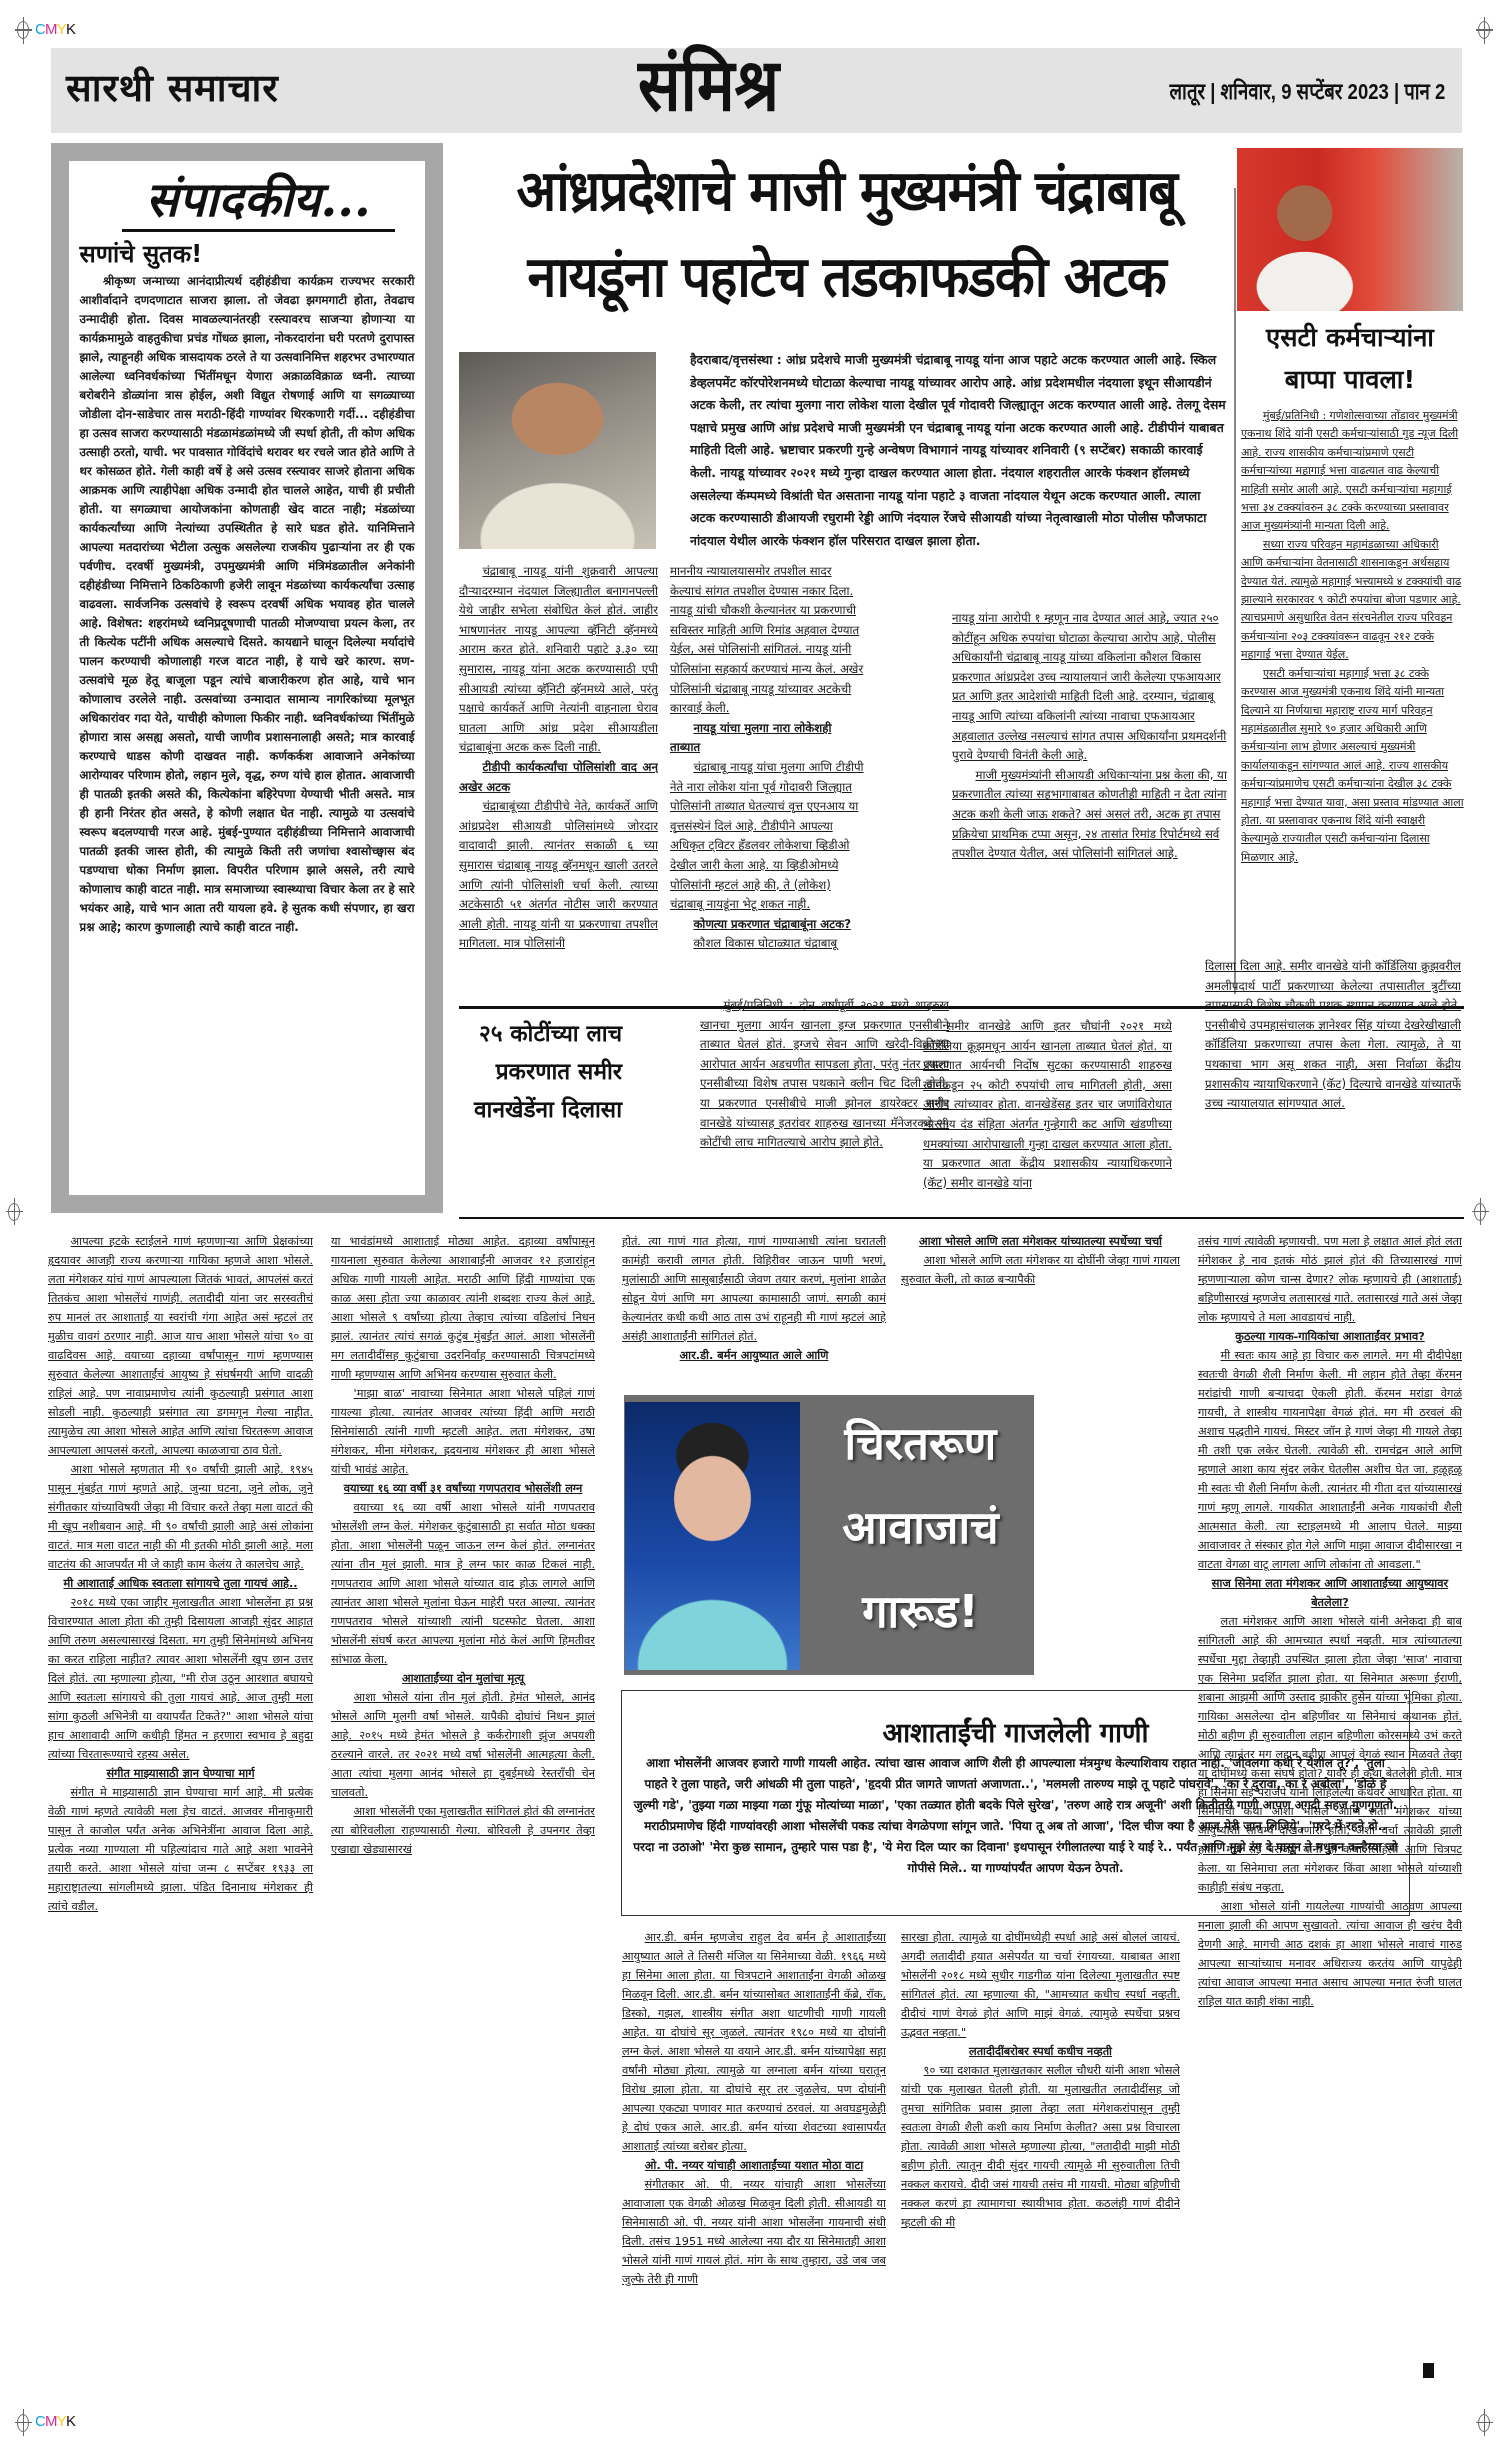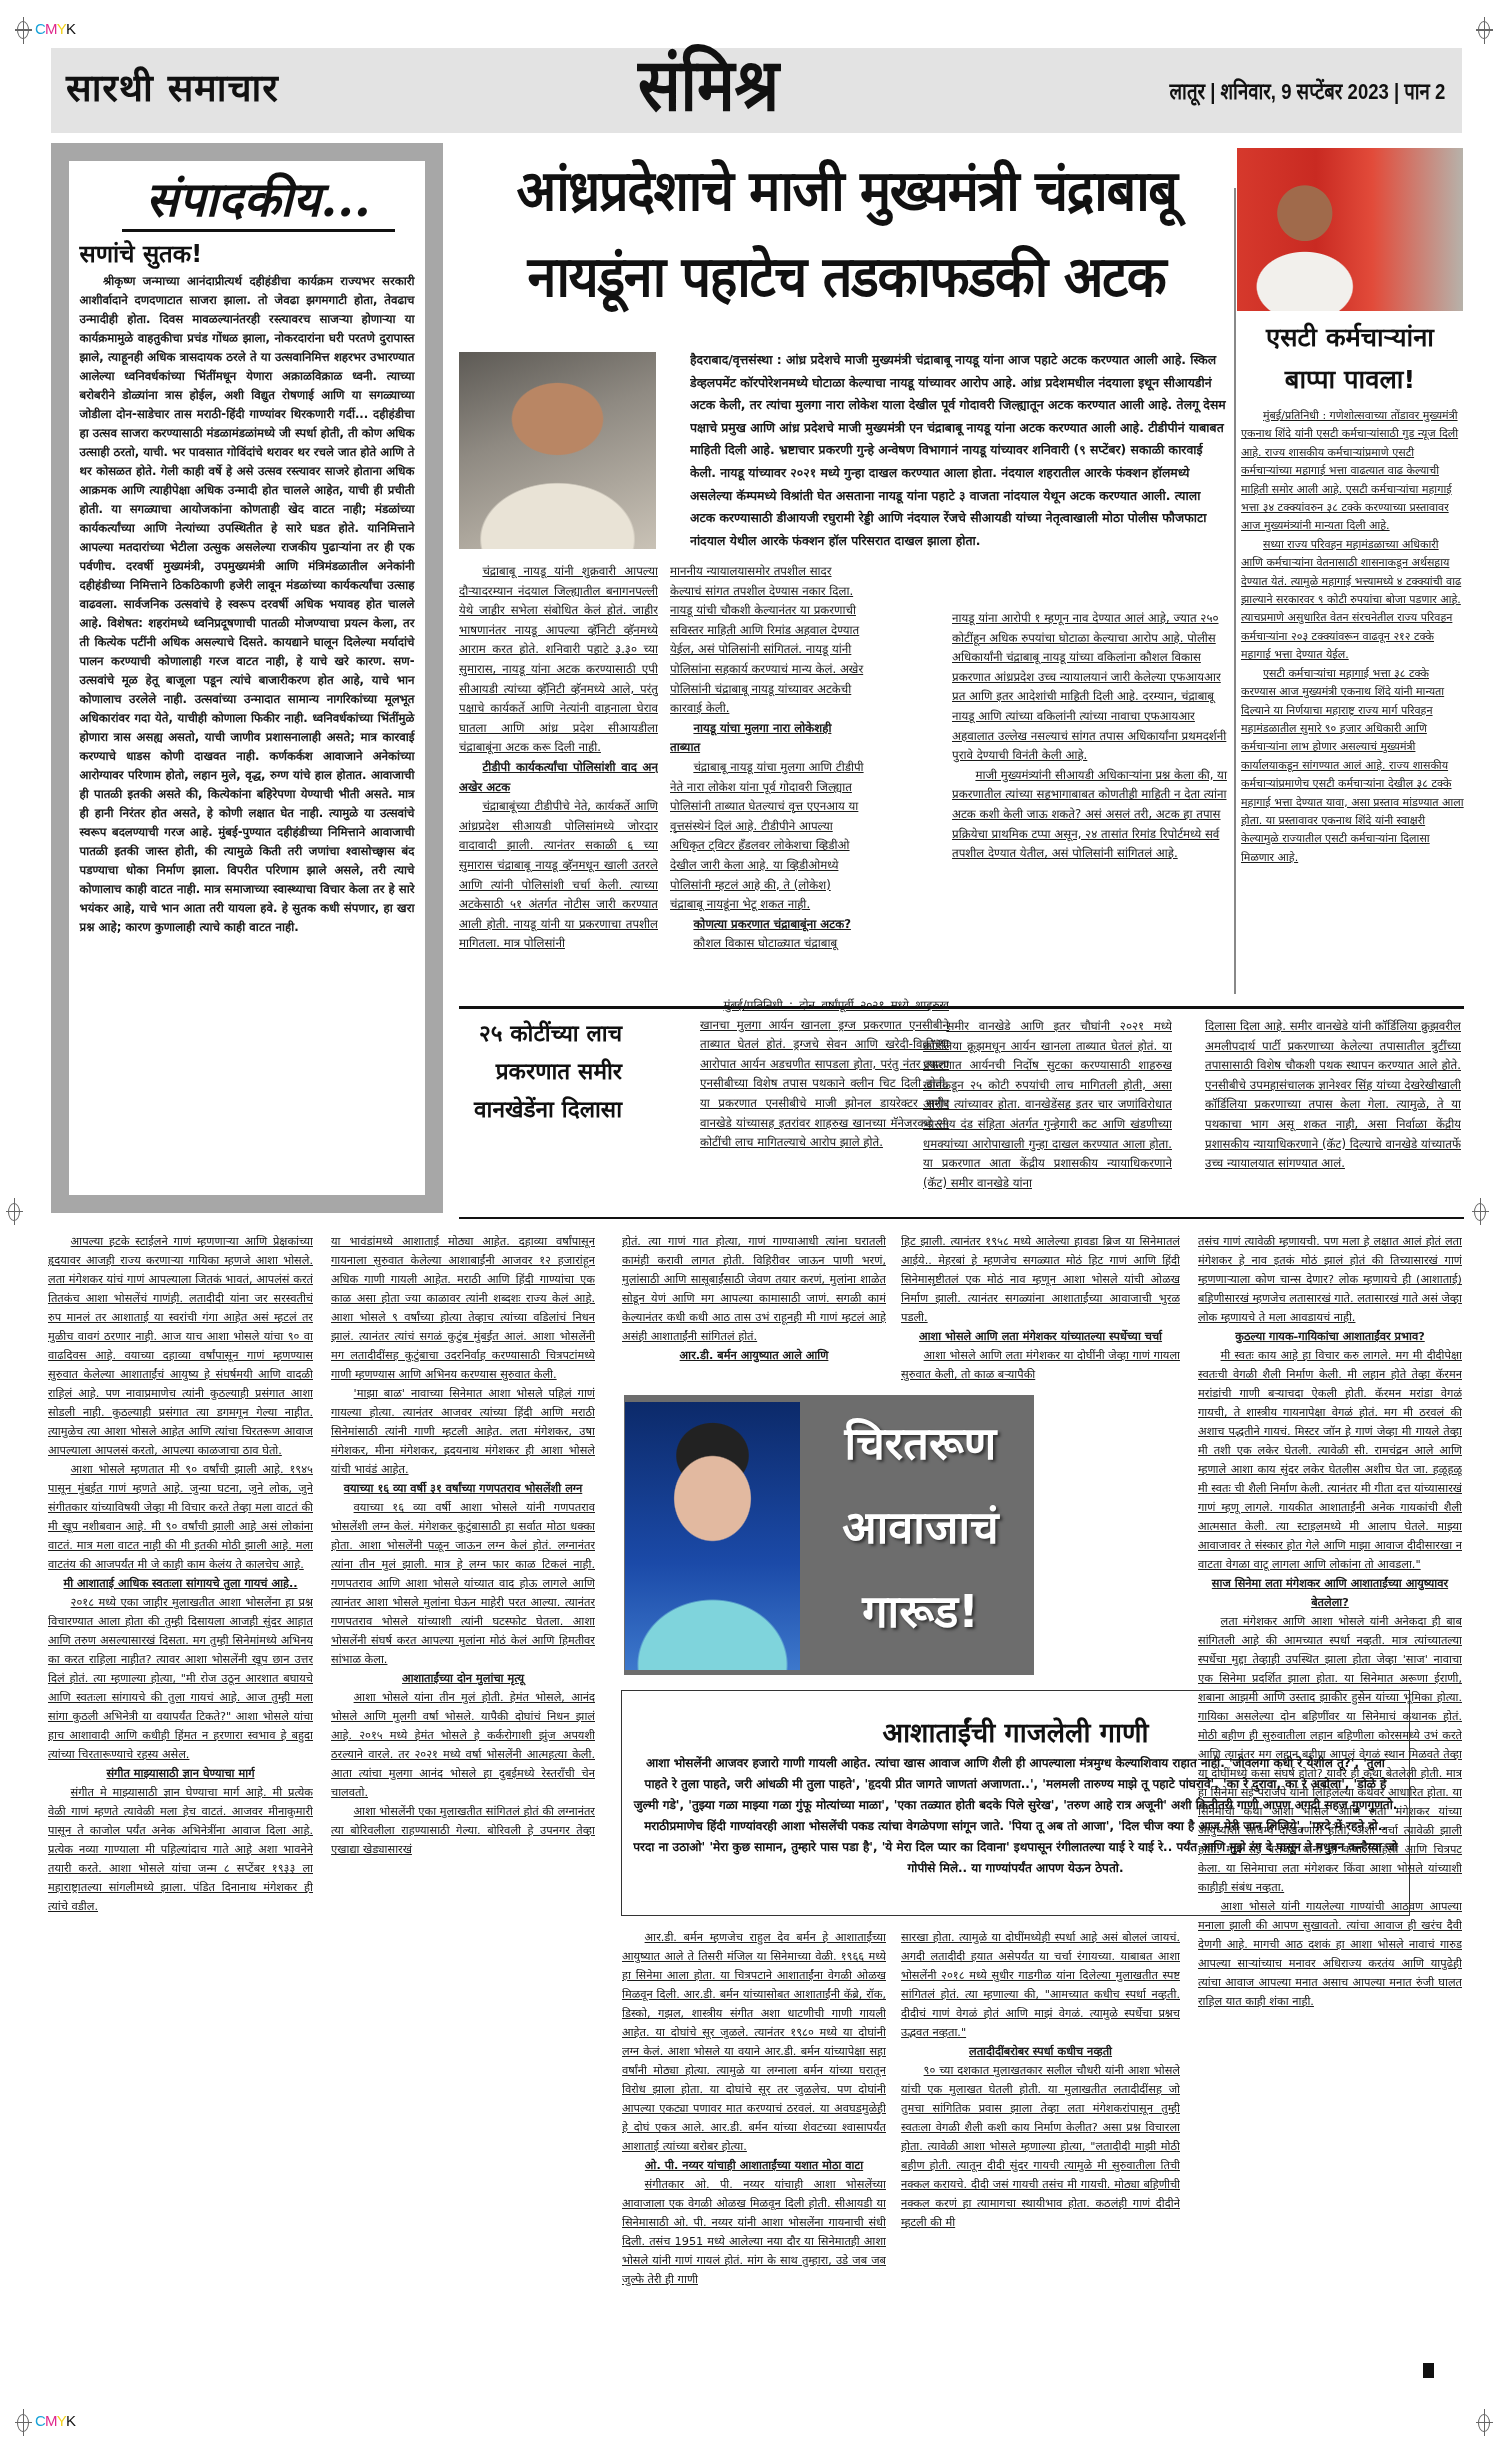--- a/index.html
+++ b/index.html
@@ -153,21 +153,21 @@
 
 <div class="hrule" style="left:459px;top:1006px;width:1005px;"></div>
 
 <div class="abs wk-head">२५ कोटींच्या लाच प्रकरणात समीर वानखेडेंना दिलासा</div>
 <div class="col" style="left:663px;top:996px;width:249px;height:181px;margin-left:37px;">
     <p>मुंबई/प्रतिनिधी : दोन वर्षांपूर्वी २०२१ मध्ये शाहरुख खानचा मुलगा आर्यन खानला ड्रग्ज प्रकरणात एनसीबीने ताब्यात घेतलं होतं. ड्रग्जचे सेवन आणि खरेदी-विक्रीच्या आरोपात आर्यन अडचणीत सापडला होता, परंतु नंतर त्याला एनसीबीच्या विशेष तपास पथकाने क्लीन चिट दिली होती. या प्रकरणात एनसीबीचे माजी झोनल डायरेक्टर समीर वानखेडे यांच्यासह इतरांवर शाहरुख खानच्या मॅनेजरकडे २५ कोटींची लाच मागितल्याचे आरोप झाले होते.</p>
   </div>
 <div class="col" style="left:923px;top:1017px;width:249px;height:181px;">
     <p>समीर वानखेडे आणि इतर चौघांनी २०२१ मध्ये कॉर्डेलिया क्रूझमधून आर्यन खानला ताब्यात घेतलं होतं. या प्रकरणात आर्यनची निर्दोष सुटका करण्यासाठी शाहरुख खानकडून २५ कोटी रुपयांची लाच मागितली होती, असा आरोप त्यांच्यावर होता. वानखेडेंसह इतर चार जणांविरोधात भारतीय दंड संहिता अंतर्गत गुन्हेगारी कट आणि खंडणीच्या धमक्यांच्या आरोपाखाली गुन्हा दाखल करण्यात आला होता. या प्रकरणात आता केंद्रीय प्रशासकीय न्यायाधिकरणाने (कॅट) समीर वानखेडे यांना</p>
   </div>
-<div class="col" style="left:1205px;top:1017px;width:256px;height:181px;">
+<div class="col" style="left:1205px;top:957px;width:256px;height:181px;">
     <p style="text-indent:0">दिलासा दिला आहे. समीर वानखेडे यांनी कॉर्डिलिया क्रुझवरील अमलीपदार्थ पार्टी प्रकरणाच्या केलेल्या तपासातील त्रुटींच्या तपासासाठी विशेष चौकशी पथक स्थापन करण्यात आले होते. एनसीबीचे उपमहासंचालक ज्ञानेश्वर सिंह यांच्या देखरेखीखाली कॉर्डिलिया प्रकरणाच्या तपास केला गेला. त्यामुळे, ते या पथकाचा भाग असू शकत नाही, असा निर्वाळा केंद्रीय प्रशासकीय न्यायाधिकरणाने (कॅट) दिल्याचे वानखेडे यांच्यातर्फे उच्च न्यायालयात सांगण्यात आलं.</p>
   </div>
 
 <div class="hrule" style="left:459px;top:1217px;width:1005px;height:2.3px;"></div>
 
 <div class="col" style="left:48px;top:1232px;width:265px;height:1175px;font-size:11.3px;line-height:19px;">
   <p>आपल्या हटके स्टाईलने गाणं म्हणणाऱ्या आणि प्रेक्षकांच्या हृदयावर आजही राज्य करणाऱ्या गायिका म्हणजे आशा भोसले. लता मंगेशकर यांचं गाणं आपल्याला जितकं भावतं, आपलंसं करतं तितकंच आशा भोसलेंचं गाणंही. लतादीदी यांना जर सरस्वतीचं रुप मानलं तर आशाताई या स्वरांची गंगा आहेत असं म्हटलं तर मुळीच वावगं ठरणार नाही. आज याच आशा भोसले यांचा ९० वा वाढदिवस आहे. वयाच्या दहाव्या वर्षांपासून गाणं म्हणण्यास सुरुवात केलेल्या आशाताईंचं आयुष्य हे संघर्षमयी आणि वादळी राहिलं आहे. पण नावाप्रमाणेच त्यांनी कुठल्याही प्रसंगात आशा सोडली नाही. कुठल्याही प्रसंगात त्या डगमगून गेल्या नाहीत. त्यामुळेच त्या आशा भोसले आहेत आणि त्यांचा चिरतरूण आवाज आपल्याला आपलसं करतो, आपल्या काळजाचा ठाव घेतो.</p>
   <p>आशा भोसले म्हणतात मी ९० वर्षांची झाली आहे. १९४५ पासून मुंबईत गाणं म्हणते आहे. जुन्या घटना, जुने लोक, जुने संगीतकार यांच्याविषयी जेव्हा मी विचार करते तेव्हा मला वाटतं की मी खूप नशीबवान आहे. मी ९० वर्षांची झाली आहे असं लोकांना वाटतं. मात्र मला वाटत नाही की मी इतकी मोठी झाली आहे. मला वाटतंय की आजपर्यंत मी जे काही काम केलंय ते कालचेच आहे.</p>
   <p class="sub-center">मी आशाताई आधिक स्वतःला सांगायचे तुला गायचं आहे..</p>
   <p>२०१८ मध्ये एका जाहीर मुलाखतीत आशा भोसलेंना हा प्रश्न विचारण्यात आला होता की तुम्ही दिसायला आजही सुंदर आहात आणि तरुण असल्यासारखं दिसता. मग तुम्ही सिनेमांमध्ये अभिनय का करत राहिला नाहीत? त्यावर आशा भोसलेंनी खूप छान उत्तर दिलं होतं. त्या म्हणाल्या होत्या, "मी रोज उठून आरशात बघायचे आणि स्वतःला सांगायचे की तुला गायचं आहे. आज तुम्ही मला सांगा कुठली अभिनेत्री या वयापर्यंत टिकते?" आशा भोसले यांचा हाच आशावादी आणि कधीही हिंमत न हरणारा स्वभाव हे बहुदा त्यांच्या चिरतारूण्याचे रहस्य असेल.</p>
@@ -181,21 +181,20 @@
   <p>वयाच्या १६ व्या वर्षी आशा भोसले यांनी गणपतराव भोसलेंशी लग्न केलं. मंगेशकर कुटुंबासाठी हा सर्वात मोठा धक्का होता. आशा भोसलेंनी पळून जाऊन लग्न केलं होतं. लग्नानंतर त्यांना तीन मुलं झाली. मात्र हे लग्न फार काळ टिकलं नाही. गणपतराव आणि आशा भोसले यांच्यात वाद होऊ लागले आणि त्यानंतर आशा भोसले मुलांना घेऊन माहेरी परत आल्या. त्यानंतर गणपतराव भोसले यांच्याशी त्यांनी घटस्फोट घेतला. आशा भोसलेंनी संघर्ष करत आपल्या मुलांना मोठं केलं आणि हिमतीवर सांभाळ केला.</p>
   <p class="sub-center">आशाताईंच्या दोन मुलांचा मृत्यू</p>
   <p>आशा भोसले यांना तीन मुलं होती. हेमंत भोसले, आनंद भोसले आणि मुलगी वर्षा भोसले. यापैकी दोघांचं निधन झालं आहे. २०१५ मध्ये हेमंत भोसले हे कर्करोगाशी झुंज अपयशी ठरल्याने वारले. तर २०२१ मध्ये वर्षा भोसलेंनी आत्महत्या केली. आता त्यांचा मुलगा आनंद भोसले हा दुबईमध्ये रेस्तराँची चेन चालवतो.</p>
   <p>आशा भोसलेंनी एका मुलाखतीत सांगितलं होतं की लग्नानंतर त्या बोरिवलीला राहण्यासाठी गेल्या. बोरिवली हे उपनगर तेव्हा एखाद्या खेड्यासारखं</p>
 </div>
 <div class="col" style="left:622px;top:1232px;width:264px;height:158px;font-size:11.3px;line-height:19px;">
   <p style="text-indent:0">होतं. त्या गाणं गात होत्या, गाणं गाण्याआधी त्यांना घरातली कामंही करावी लागत होती. विहिरीवर जाऊन पाणी भरणं, मुलांसाठी आणि सासूबाईंसाठी जेवण तयार करणं, मुलांना शाळेत सोडून येणं आणि मग आपल्या कामासाठी जाणं. सगळी कामं केल्यानंतर कधी कधी आठ तास उभं राहूनही मी गाणं म्हटलं आहे असंही आशाताईंनी सांगितलं होतं.</p>
   <p class="sub-center">आर.डी. बर्मन आयुष्यात आले आणि</p>
 </div>
 <div class="col" style="left:901px;top:1232px;width:279px;height:158px;font-size:11.3px;line-height:19px;">
-  <p style="text-indent:0">हिट झाली. त्यानंतर १९५८ मध्ये आलेल्या हावडा ब्रिज या सिनेमातलं आईये.. मेहरबां हे म्हणजेच सगळ्यात मोठं हिट गाणं आणि हिंदी सिनेमासृष्टीतलं एक मोठं नाव म्हणून आशा भोसले यांची ओळख निर्माण झाली. त्यानंतर सगळ्यांना आशाताईंच्या आवाजाची भुरळ पडली.</p>
   <p class="sub-center">आशा भोसले आणि लता मंगेशकर यांच्यातल्या स्पर्धेच्या चर्चा</p>
   <p>आशा भोसले आणि लता मंगेशकर या दोघींनी जेव्हा गाणं गायला सुरुवात केली, तो काळ बऱ्यापैकी</p>
 </div>
 <div class="col" style="left:1198px;top:1232px;width:264px;height:1175px;font-size:11.3px;line-height:19px;">
   <p style="text-indent:0">तसंच गाणं त्यावेळी म्हणायची. पण मला हे लक्षात आलं होतं लता मंगेशकर हे नाव इतकं मोठं झालं होतं की तिच्यासारखं गाणं म्हणणाऱ्याला कोण चान्स देणार? लोक म्हणायचे ही (आशाताई) बहिणीसारखं म्हणजेच लतासारखं गाते. लतासारखं गाते असं जेव्हा लोक म्हणायचे ते मला आवडायचं नाही.</p>
   <p class="sub-center">कुठल्या गायक-गायिकांचा आशाताईंवर प्रभाव?</p>
   <p>मी स्वतः काय आहे हा विचार करु लागले. मग मी दीदीपेक्षा स्वतःची वेगळी शैली निर्माण केली. मी लहान होते तेव्हा कॅरमन मरांडांची गाणी बऱ्याचदा ऐकली होती. कॅरमन मरांडा वेगळं गायची, ते शास्त्रीय गायनापेक्षा वेगळं होतं. मग मी ठरवलं की अशाच पद्धतीने गायचं. मिस्टर जॉन हे गाणं जेव्हा मी गायले तेव्हा मी तशी एक लकेर घेतली. त्यावेळी सी. रामचंद्रन आले आणि म्हणाले आशा काय सुंदर लकेर घेतलीस अशीच घेत जा. हळूहळू मी स्वतः ची शैली निर्माण केली. त्यानंतर मी गीता दत्त यांच्यासारखं गाणं म्हणू लागले. गायकीत आशाताईंनी अनेक गायकांची शैली आत्मसात केली. त्या स्टाइलमध्ये मी आलाप घेतले. माझ्या आवाजावर ते संस्कार होत गेले आणि माझा आवाज दीदीसारखा न वाटता वेगळा वाटू लागला आणि लोकांना तो आवडला."</p>
   <p class="sub-center">साज सिनेमा लता मंगेशकर आणि आशाताईंच्या आयुष्यावर बेतलेला?</p>
   <p>लता मंगेशकर आणि आशा भोसले यांनी अनेकदा ही बाब सांगितली आहे की आमच्यात स्पर्धा नव्हती. मात्र त्यांच्यातल्या स्पर्धेचा मुद्दा तेव्हाही उपस्थित झाला होता जेव्हा 'साज' नावाचा एक सिनेमा प्रदर्शित झाला होता. या सिनेमात अरूणा ईराणी, शबाना आझमी आणि उस्ताद झाकीर हुसेन यांच्या भूमिका होत्या. गायिका असलेल्या दोन बहिणींवर या सिनेमाचं कथानक होतं. मोठी बहीण ही सुरुवातीला लहान बहिणीला कोरसमध्ये उभं करते आणि त्यानंतर मग लहान बहीण आपलं वेगळं स्थान मिळवते तेव्हा या दोघींमध्ये कसा संघर्ष होतो? यावर ही कथा बेतलेली होती. मात्र हा सिनेमा सई परांजपे यांनी लिहिलेल्या कथेवर आधारित होता. या सिनेमाची कथा आशा भोसले आणि लता मंगेशकर यांच्या आयुष्याशी साधर्म्य दाखवणारी होती, अशी चर्चा त्यावेळी झाली होती. मात्र सई परांजपे यांनी ही कथा लिहिली आणि चित्रपट केला. या सिनेमाचा लता मंगेशकर किंवा आशा भोसले यांच्याशी काहीही संबंध नव्हता.</p>
   <p>आशा भोसले यांनी गायलेल्या गाण्यांची आठवण आपल्या मनाला झाली की आपण सुखावतो. त्यांचा आवाज ही खरंच दैवी देणगी आहे. मागची आठ दशकं हा आशा भोसले नावाचं गारुड आपल्या साऱ्यांच्याच मनावर अधिराज्य करतंय आणि यापुढेही त्यांचा आवाज आपल्या मनात असाच आपल्या मनात रुंजी घालत राहिल यात काही शंका नाही.</p>

